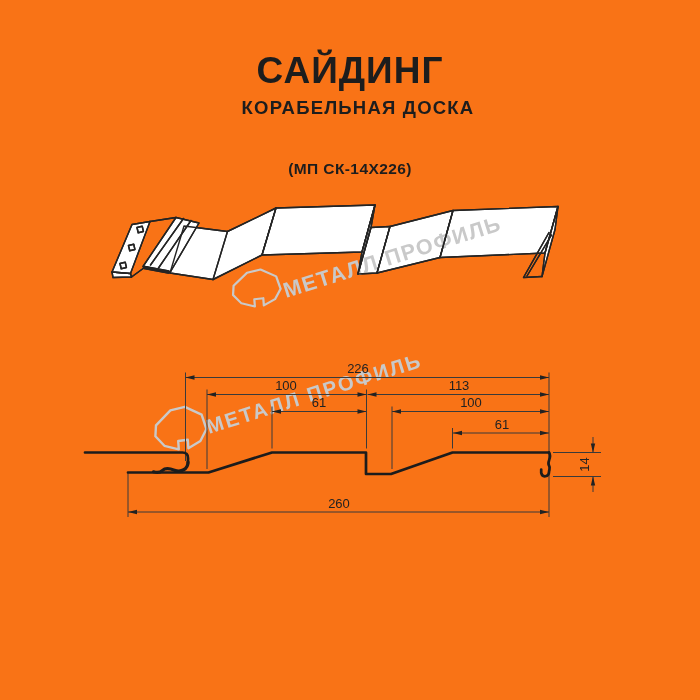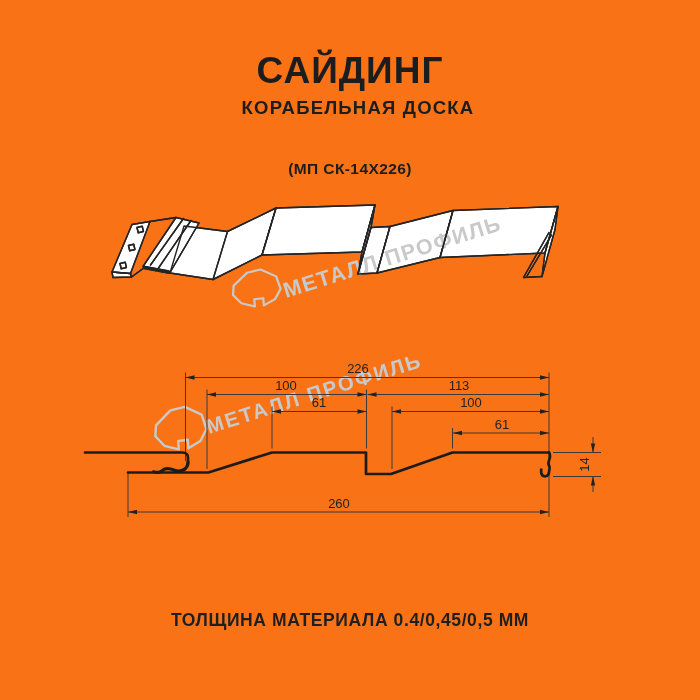--- a/index.html
+++ b/index.html
@@ -157,14 +157,13 @@
 
       <g fill="none" stroke="#1c1c1c" stroke-width="2.7" stroke-linejoin="round" stroke-linecap="round">
         <path d="M85 452.5 H182.5 Q188 452.5 188 458 V463.5"></path>
         <path d="M188 462 C188 469.5 181 472.5 174.5 470.2 C169.5 468.4 165.5 467.6 162.5 470.4 C160.5 472.3 156.5 472.8 153.5 471.8" stroke-width="3.2"></path>
         <path d="M128 472.5 H208.5 L272 452.5 H366 V474 H391 L452.5 452.5 H549"></path>
         <path d="M549 452.5 C552.5 457.5 546.5 461.5 549 465.5 C550.8 468.3 549 469.5 549 472 C549 476.8 542.2 478.2 541.2 472.8 L541.2 469.5"></path>
       </g>
     </g>
   </svg>
 
-  <div class="footer-note">ТОЛЩИНА МАТЕРИАЛА 0.4/0,45/0,5 ММ</div>
 </div>
 
 </body></html>

